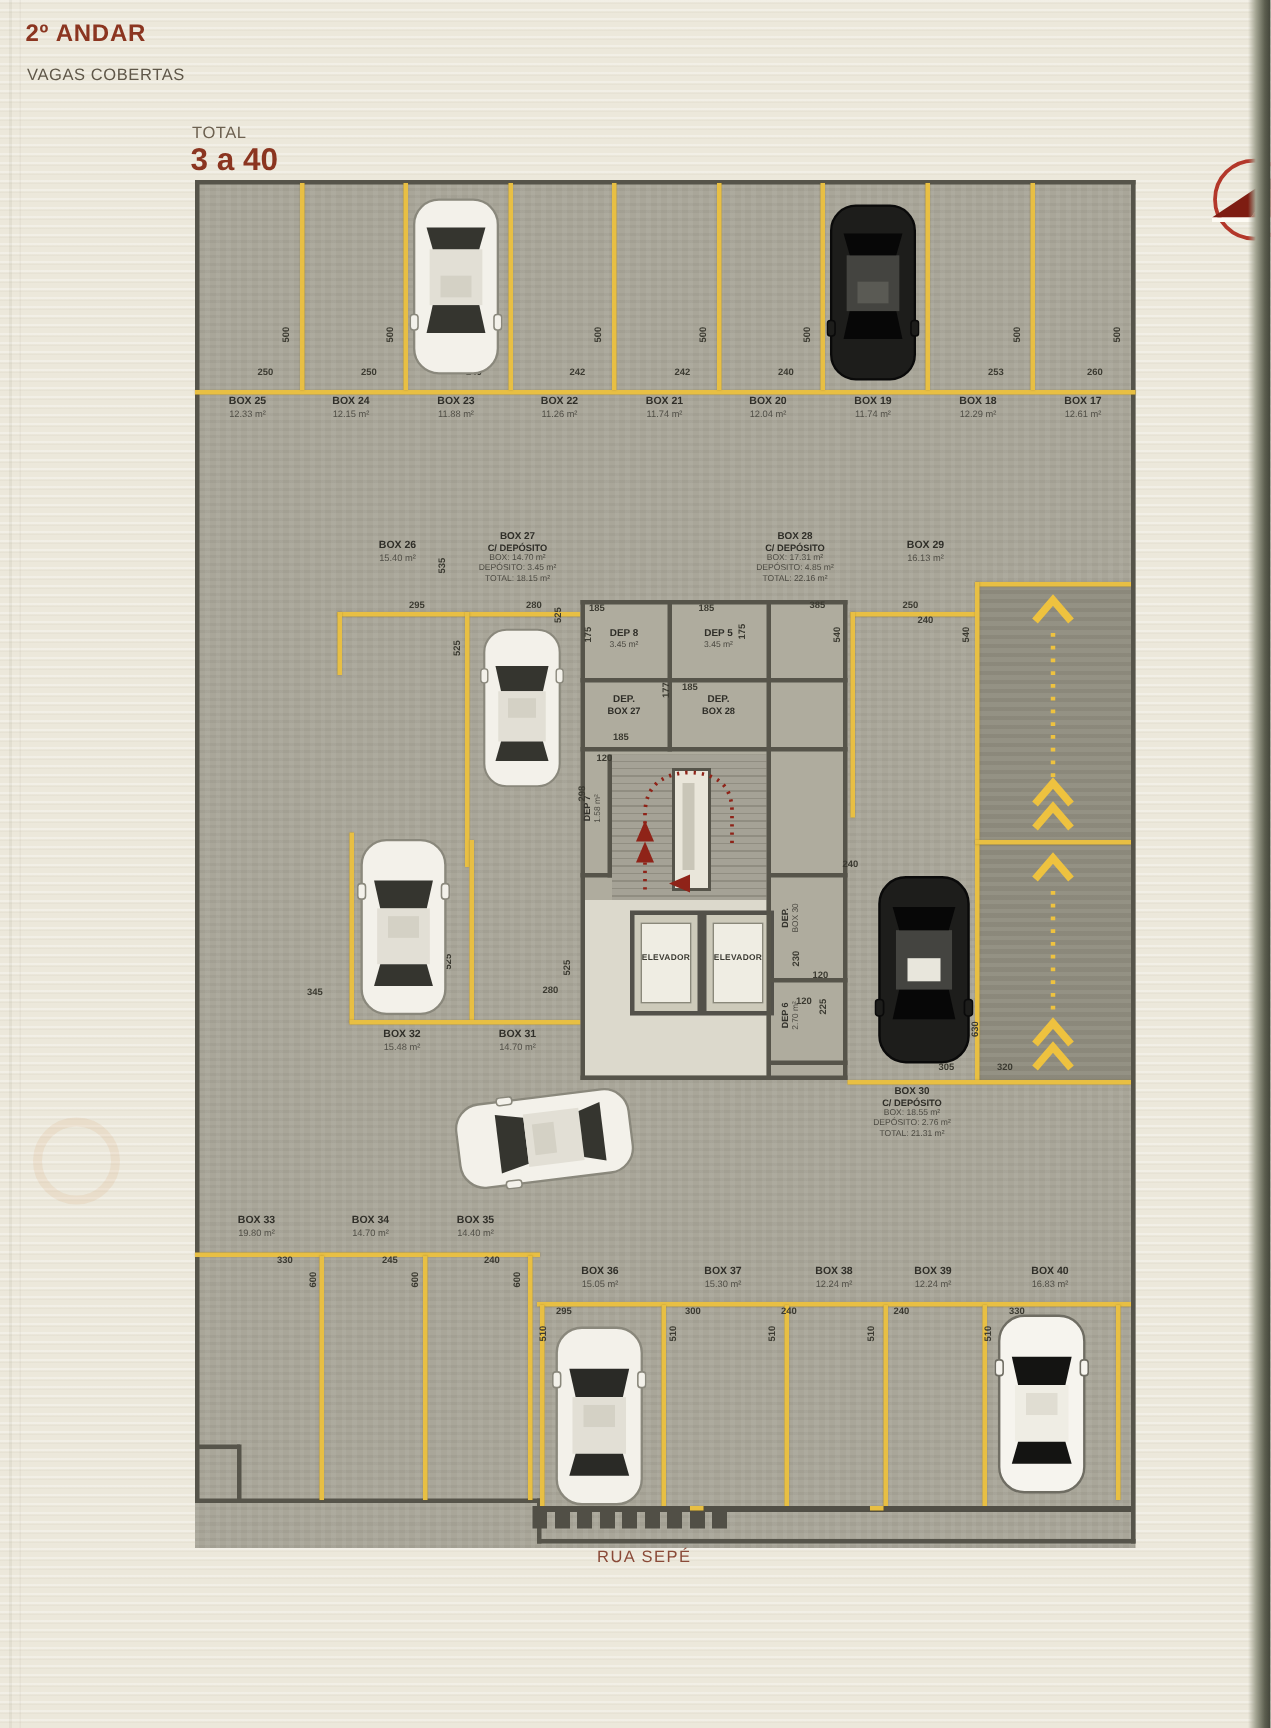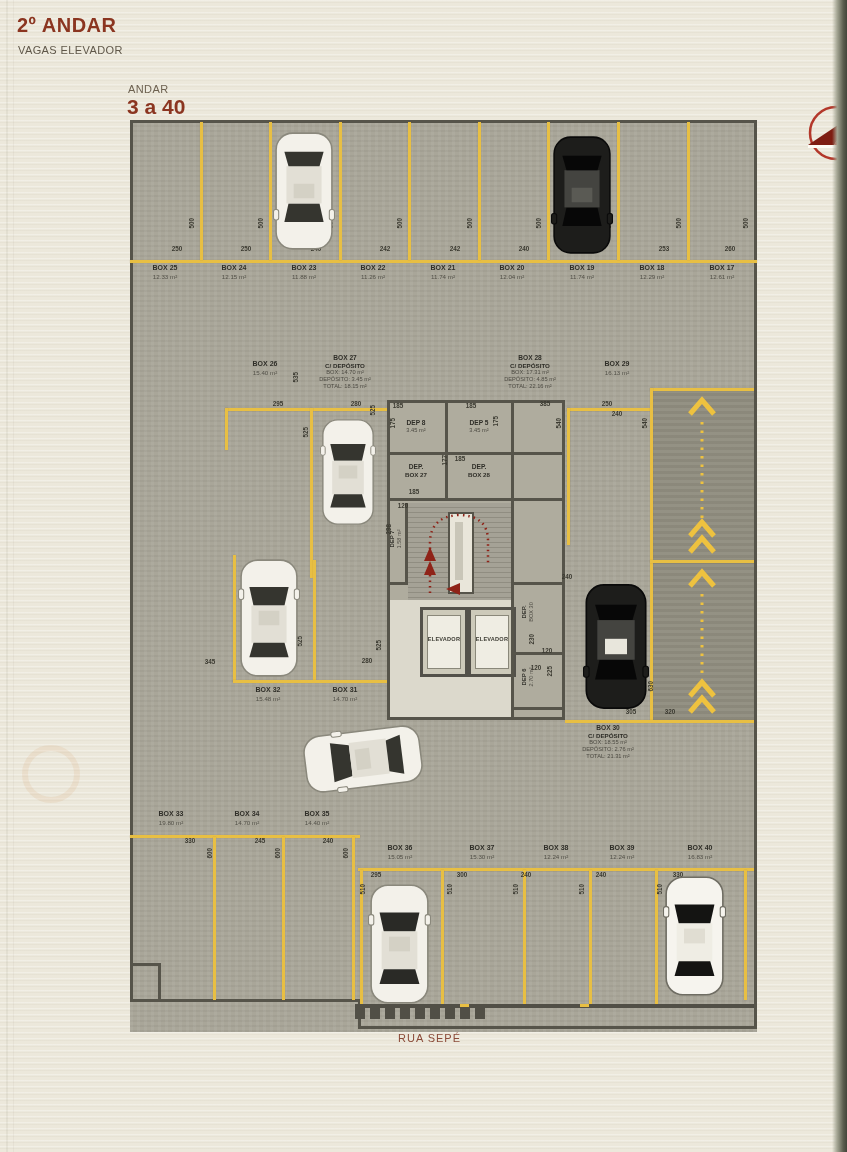--- a/index.html
+++ b/index.html
@@ -3,21 +3,21 @@
 <meta charset="utf-8">
 <style>
   html,body{margin:0;padding:0}
   body{width:847px;height:1152px;overflow:hidden;position:relative;
        font-family:"Liberation Sans",sans-serif;
        background:#ece8db;
        background-image:
          repeating-linear-gradient(180deg, rgba(255,255,255,.30) 0 1px, rgba(213,207,190,.22) 2px 3px, rgba(236,232,219,0) 3px 6px);}
   .abs{position:absolute}
   
-  .title{position:absolute;left:17px;top:14px;font-weight:bold;font-size:20px;letter-spacing:.5px;color:#8b3520}
+  .title{position:absolute;left:17px;top:14px;font-weight:bold;font-size:16px;letter-spacing:.5px;color:#8b3520}
   .subtitle{position:absolute;left:18px;top:44px;font-size:11px;letter-spacing:.4px;color:#5f5749}
   .vagas-l{position:absolute;left:128px;top:83px;font-size:11px;letter-spacing:.4px;color:#6d6150}
   .vagas-r{position:absolute;left:127px;top:95px;font-weight:bold;font-size:21px;color:#8b3520}
   .street{position:absolute;left:398px;top:1032px;font-size:11px;letter-spacing:1px;color:#8a4a38}
   .edge{position:absolute;right:0;top:0;width:15px;height:1152px;
         background:linear-gradient(90deg, rgba(90,92,78,0) 0%, #a3a492 35%, #5c5e4f 75%, #43453a 100%)}
   .bleed-circle{position:absolute;left:22px;top:745px;width:46px;height:46px;border-radius:50%;
         border:6px solid rgba(205,125,55,.10)}
   .bleed-line1{position:absolute;left:6px;top:0;width:2px;height:1152px;background:rgba(120,110,90,.08)}
   .bleed-line2{position:absolute;left:13px;top:0;width:1px;height:1152px;background:rgba(120,110,90,.06)}
@@ -73,22 +73,22 @@
       <path d="M15 82 L45 82 L49 96 L11 96 Z" fill="var(--glass)"></path>
     </g>
   </defs>
 </svg>
 
 <div class="bleed-line1"></div>
 <div class="bleed-line2"></div>
 <div class="bleed-circle"></div>
 
 <div class="title">2º ANDAR</div>
-<div class="subtitle">VAGAS ELEVADOR</div>
-<div class="vagas-l">ANDAR</div>
+<div class="subtitle">VAGAS COBERTAS</div>
+<div class="vagas-l">TOTAL</div>
 <div class="vagas-r">3 a 40</div>
 
 <svg class="abs" style="left:800px;top:103px" width="47" height="62" viewBox="0 0 47 62">
   <circle cx="36" cy="30" r="26" fill="none" stroke="#b3372a" stroke-width="2.5"></circle>
   <polygon points="8,42 56,10 34,42" fill="#7e1d12"></polygon>
   <polygon points="34,42 56,10 58,42" fill="#c0392a"></polygon>
   <line x1="8" y1="43.5" x2="58" y2="43.5" stroke="#fdfbf4" stroke-width="3"></line>
 </svg>
 
 <div class="plan">

